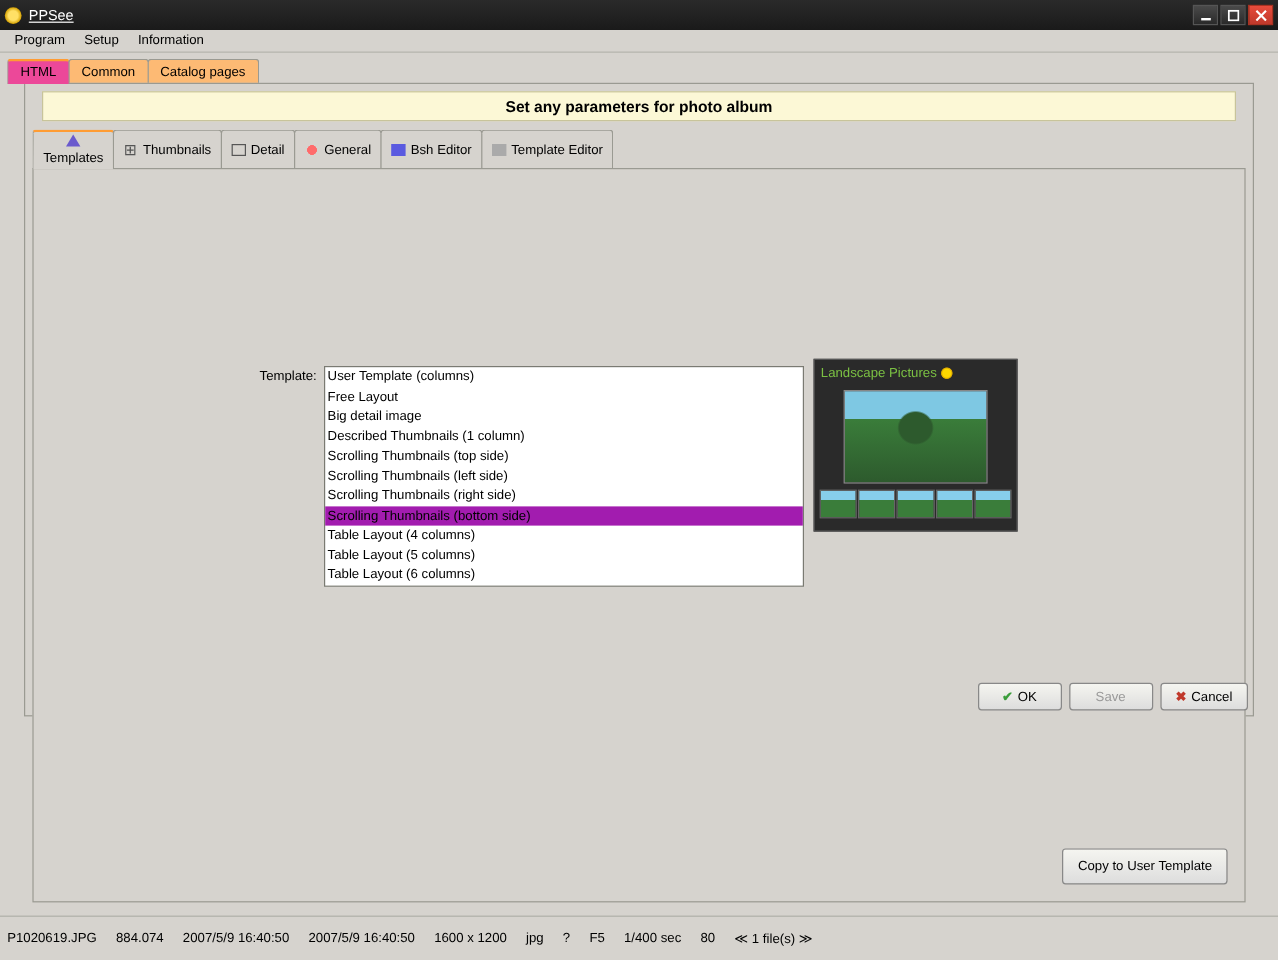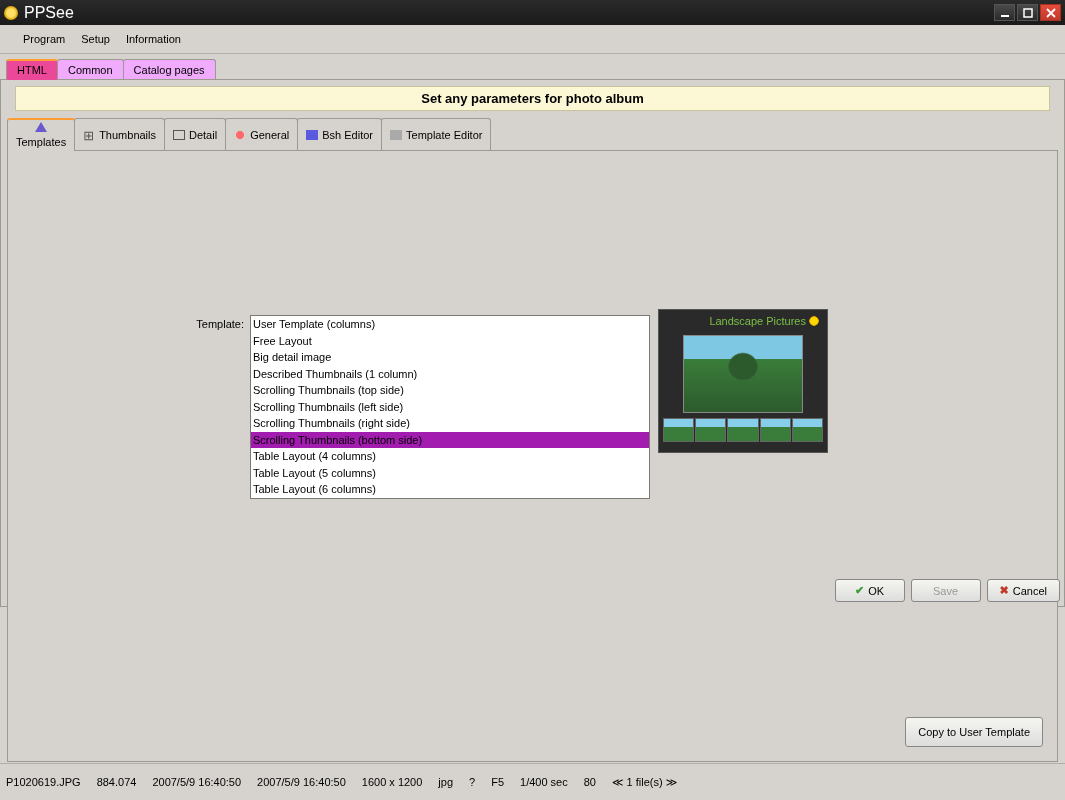--- a/index.html
+++ b/index.html
@@ -1,36 +1,36 @@
 <!DOCTYPE html>
 <html><head>
 <meta charset="utf-8">
 <style>
 * { box-sizing: border-box; margin: 0; padding: 0; font-family: Tahoma, Arial, sans-serif; font-size: 11px; }
 body { width: 1065px; height: 800px; overflow: hidden; background: #d6d3ce; }
 
 
 .titlebar { height: 25px; background: linear-gradient(to bottom, #2a2a2a, #1a1a1a); display: flex; align-items: center; padding: 0 4px; color: #fff; }
 .titlebar .app-icon { width: 14px; height: 14px; background: radial-gradient(circle, #ffe066 40%, #d4a000 70%); border-radius: 50%; margin-right: 6px; }
-.titlebar .title { flex: 1; font-size: 16px; }
+.titlebar .title { flex: 1; font-size: 12px; text-decoration: underline; }
 .win-btn { width: 21px; height: 17px; margin-left: 2px; display: flex; align-items: center; justify-content: center; background: linear-gradient(to bottom, #4a4a4a, #2a2a2a); border: 1px solid #555; cursor: pointer; }
 .win-btn.close { background: linear-gradient(to bottom, #e74c3c, #c0392b); border-color: #a83222; }
 .win-btn svg { width: 10px; height: 10px; }
 
 
-.menubar { height: 29px; background: #d6d3ce; border-bottom: 1px solid #b0b0a8; display: flex; align-items: center; padding: 0 15px; }
+.menubar { height: 19px; background: #d6d3ce; border-bottom: 1px solid #b0b0a8; display: flex; align-items: center; padding: 0 4px; }
 .menubar .menu-item { padding: 3px 8px; cursor: pointer; }
 
 
 .top-tabs { display: flex; padding: 4px 4px 0 6px; background: #d6d3ce; }
-.top-tabs .tab { padding: 4px 10px; background: #f0abfc; border: 1px solid #9a9a92; border-bottom: none; margin-right: -1px; cursor: pointer; position: relative; top: 1px; border-radius: 3px 3px 0 0; }
+.top-tabs .tab { padding: 4px 10px; background: #fdba74; border: 1px solid #9a9a92; border-bottom: none; margin-right: -1px; cursor: pointer; position: relative; top: 1px; border-radius: 3px 3px 0 0; }
 .top-tabs .tab.active { background: #ec4899; z-index: 2; border-top: 2px solid #ff9c33; padding-top: 3px; }
 
 
-.content { border: 1px solid #9a9a92; margin: 0 0; background: #d6d3ce; height: 528px; position: relative; }
+.content { border: 1px solid #9a9a92; margin: 0 20px; background: #d6d3ce; height: 528px; position: relative; }
 
 
 .banner { margin: 6px 14px; background: #fcf8d6; border: 1px solid #c8c49a; text-align: center; padding: 4px; font-weight: bold; font-size: 13px; }
 
 
 .sub-tabs { display: flex; padding: 0 6px; margin-top: 2px; }
 .sub-tabs .sub-tab { padding: 3px 8px; background: #d6d3ce; border: 1px solid #9a9a92; border-bottom: none; margin-right: -1px; cursor: pointer; display: flex; align-items: center; gap: 4px; border-radius: 3px 3px 0 0; position: relative; top: 1px; }
 .sub-tabs .sub-tab.active { border-top: 2px solid #ff9c33; padding-top: 2px; z-index: 2; flex-direction: column; }
 .sub-tabs .icon { width: 12px; height: 10px; display: inline-block; }
 .icon-templates { width: 0; height: 0; border-left: 6px solid transparent; border-right: 6px solid transparent; border-bottom: 10px solid #6a5acd; }
@@ -45,21 +45,21 @@
 
 
 .template-area { position: absolute; top: 164px; left: 184px; display: flex; gap: 6px; }
 .template-label { padding-top: 3px; text-align: right; width: 52px; }
 .template-list { width: 400px; background: #fff; border: 1px solid #7a7a72; }
 .template-list .option { padding: 1px 2px; cursor: pointer; height: 16.5px; line-height: 15px; }
 .template-list .option.selected { background: #a21caf; }
 
 
 .preview { position: absolute; left: 650px; top: 158px; width: 170px; height: 144px; background: #2a2a2a; border: 1px solid #555; }
-.preview-title { color: #7bc043; font-size: 10px; padding: 3px 5px; display: flex; align-items: center; justify-content: flex-end; }
+.preview-title { color: #7bc043; font-size: 10px; padding: 3px 5px; display: flex; align-items: center; justify-content: flex-start; }
 .preview-flower { width: 16px; height: 16px; background: radial-gradient(circle, #ffd700 30%, #d4a000 40%, transparent 45%); position: relative; }
 .preview-main { margin: 3px auto; width: 120px; height: 78px; border: 1px solid #888; background: linear-gradient(to bottom, #7ec8e3 30%, #3a7d3a 30%, #2d5a2d 100%); position: relative; }
 .preview-main::after { content: ''; position: absolute; left: 30%; top: 10%; width: 40%; height: 60%; background: radial-gradient(ellipse at center, #2d5a2d 40%, transparent 45%); }
 .preview-thumbs { display: flex; gap: 1px; padding: 2px 4px; }
 .preview-thumbs .th { flex: 1; height: 24px; background: linear-gradient(to bottom, #87ceeb 35%, #3a7d3a 35%); border: 1px solid #666; }
 
 
 .copy-btn { position: absolute; right: 14px; bottom: 14px; padding: 8px 12px; background: linear-gradient(to bottom, #f5f5f0, #ddd); border: 1px solid #888; border-radius: 3px; cursor: pointer; }
 
 

